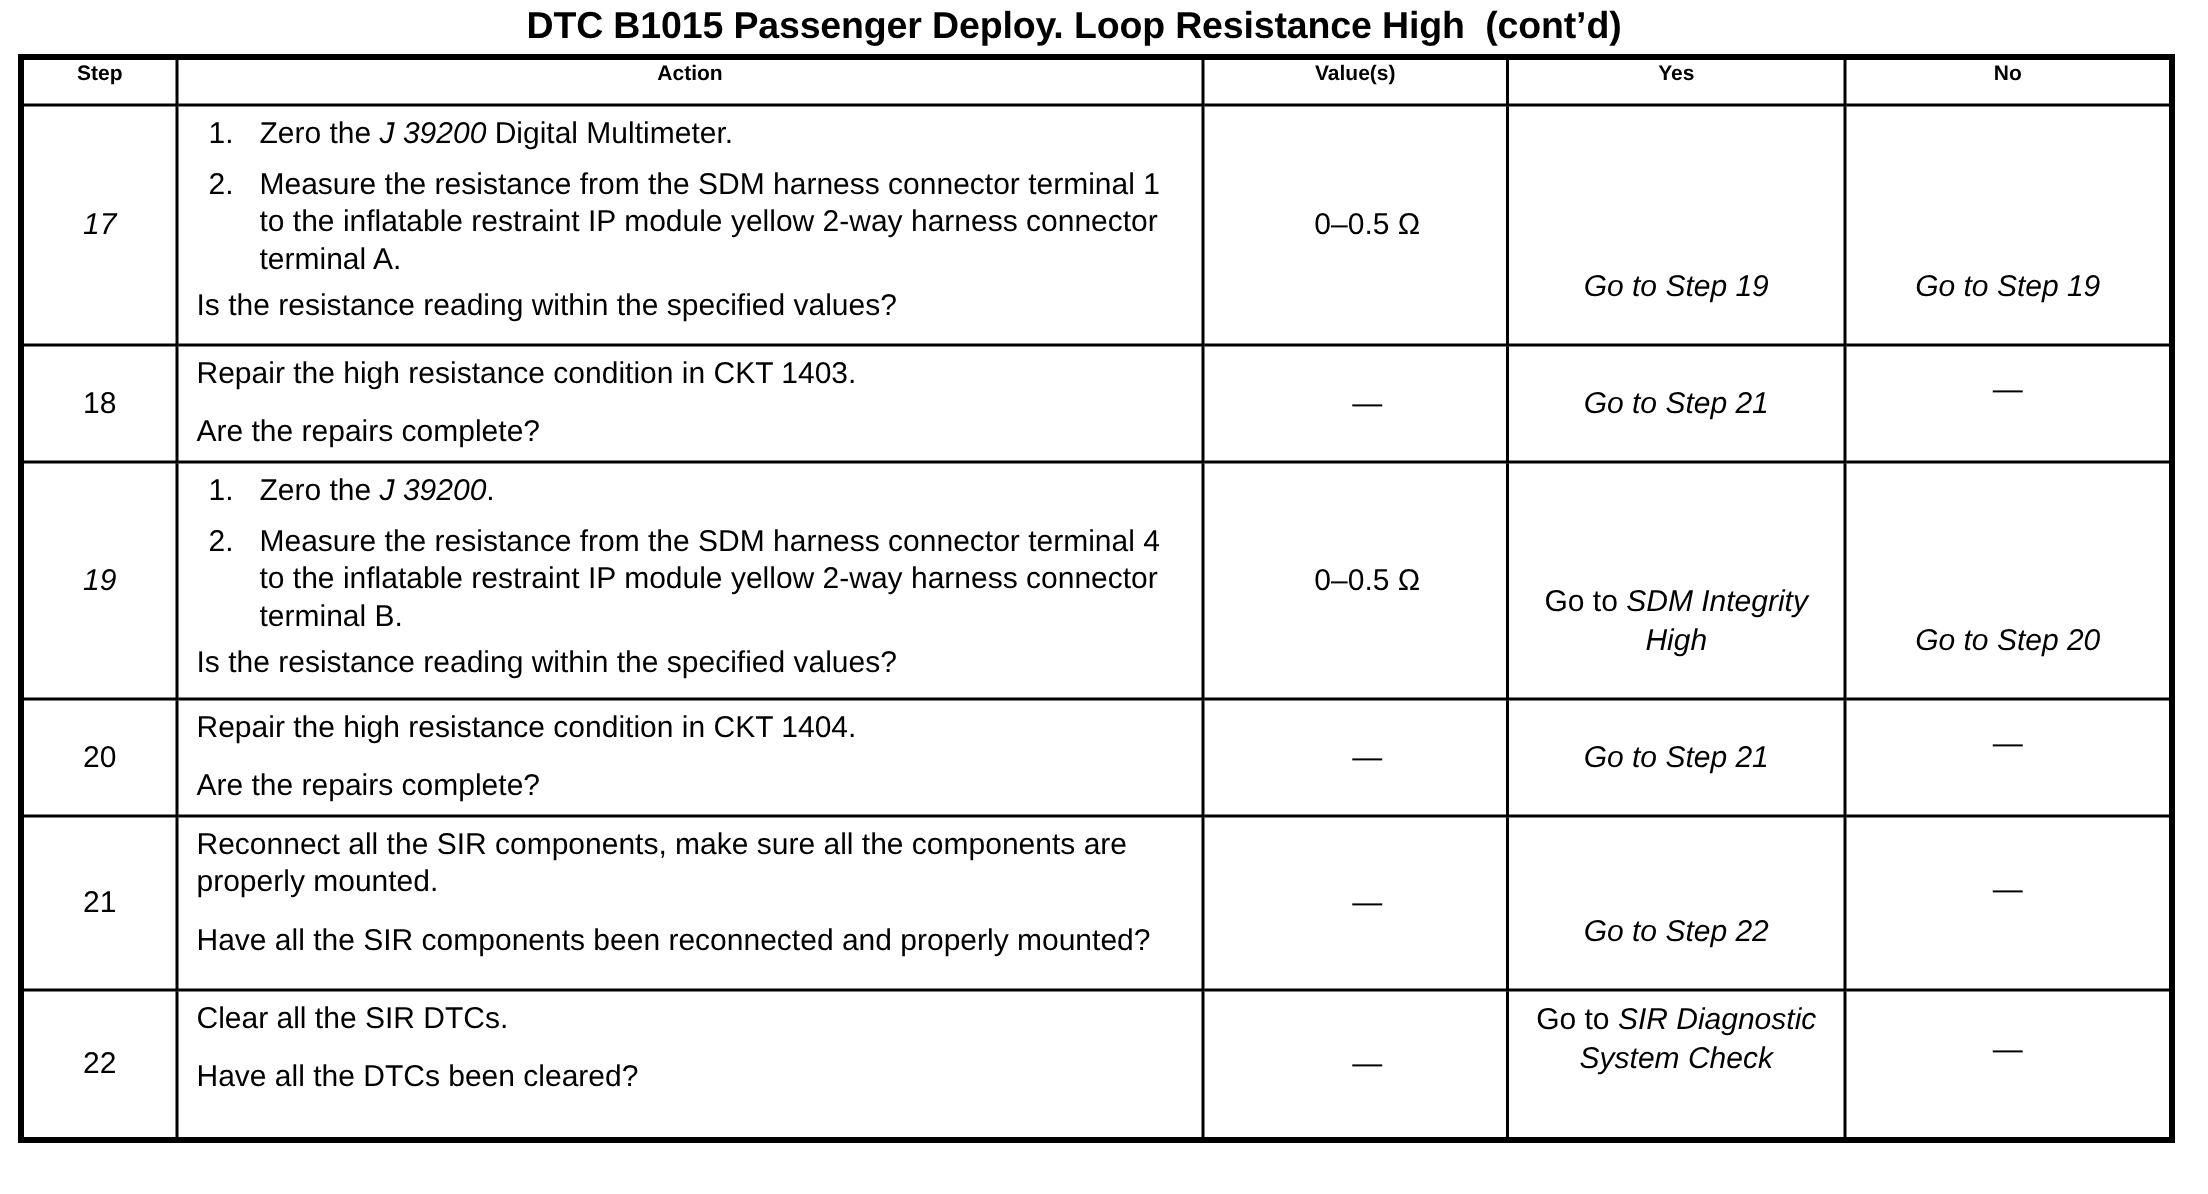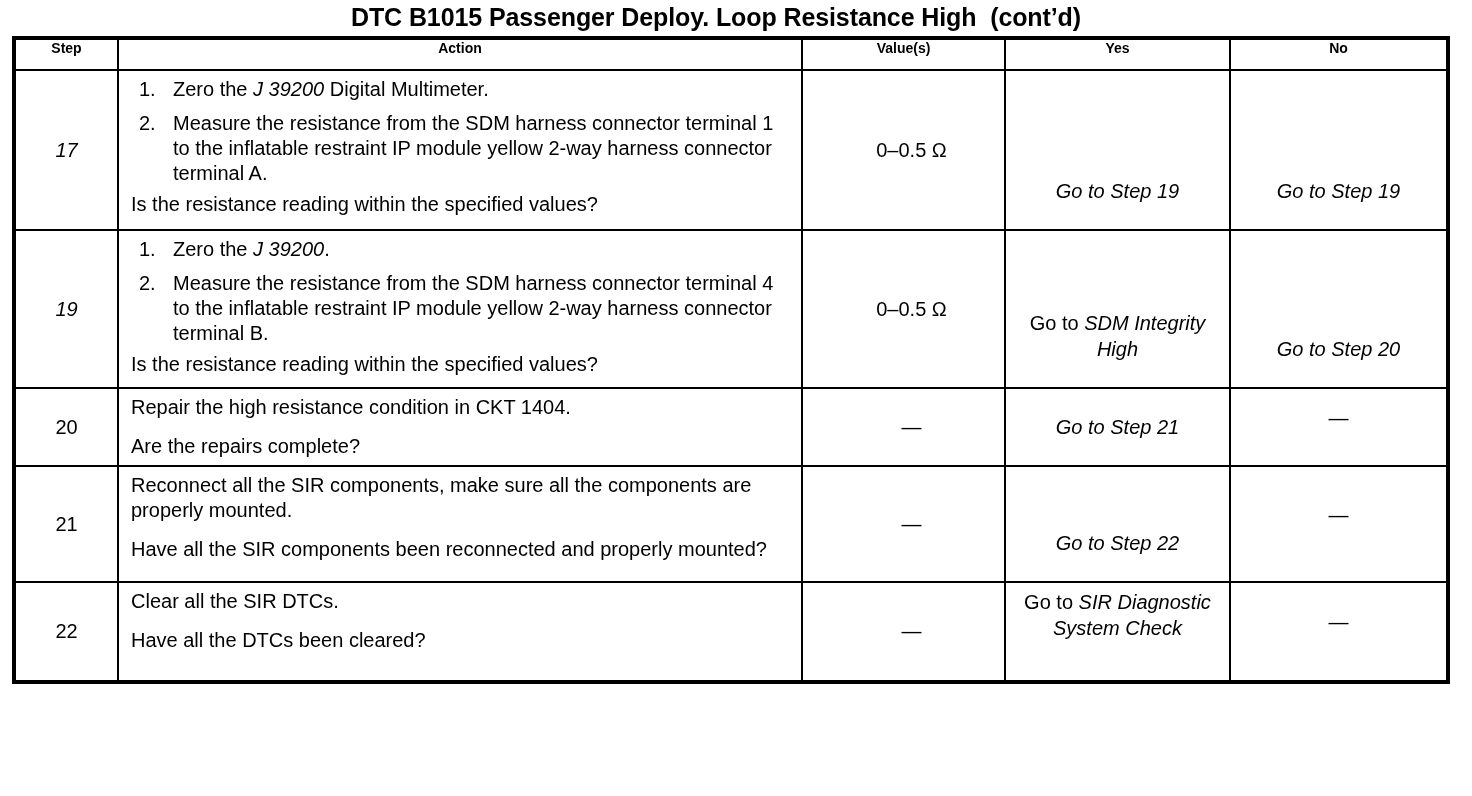--- a/index.html
+++ b/index.html
@@ -151,20 +151,34 @@
             <div class="qline">Is the resistance reading within the specified values?</div>
           </td>
           <td class="value">0–0.5 Ω</td>
           <td class="yn bottom">
             <div><span class="ital">Go to Step 19</span></div>
           </td>
           <td class="yn bottom">
             <div><span class="ital">Go to Step 19</span></div>
           </td>
         </tr>
+        <tr style="height: 73px;">
+          <td class="step">18</td>
+          <td class="action">
+            <div class="plain-line">Repair the high resistance condition in CKT 1403.</div>
+            <div class="plain-line">Are the repairs complete?</div>
+          </td>
+          <td class="value">—</td>
+          <td class="yn bottom">
+            <div><span class="ital">Go to Step 21</span></div>
+          </td>
+          <td class="yn middle">
+            <div><span>—</span></div>
+          </td>
+        </tr>
         <tr style="height: 158px;">
           <td class="step ital">19</td>
           <td class="action">
             <ul class="olist">
               <li><span class="num">1.</span><span>Zero the <span class="ital">J 39200</span>.</span></li>
               <li><span class="num">2.</span><span>Measure the resistance from the SDM harness connector terminal 4 to the inflatable restraint IP module yellow 2-way harness connector terminal B.</span></li>
             </ul>
             <div class="qline">Is the resistance reading within the specified values?</div>
           </td>
           <td class="value">0–0.5 Ω</td>

